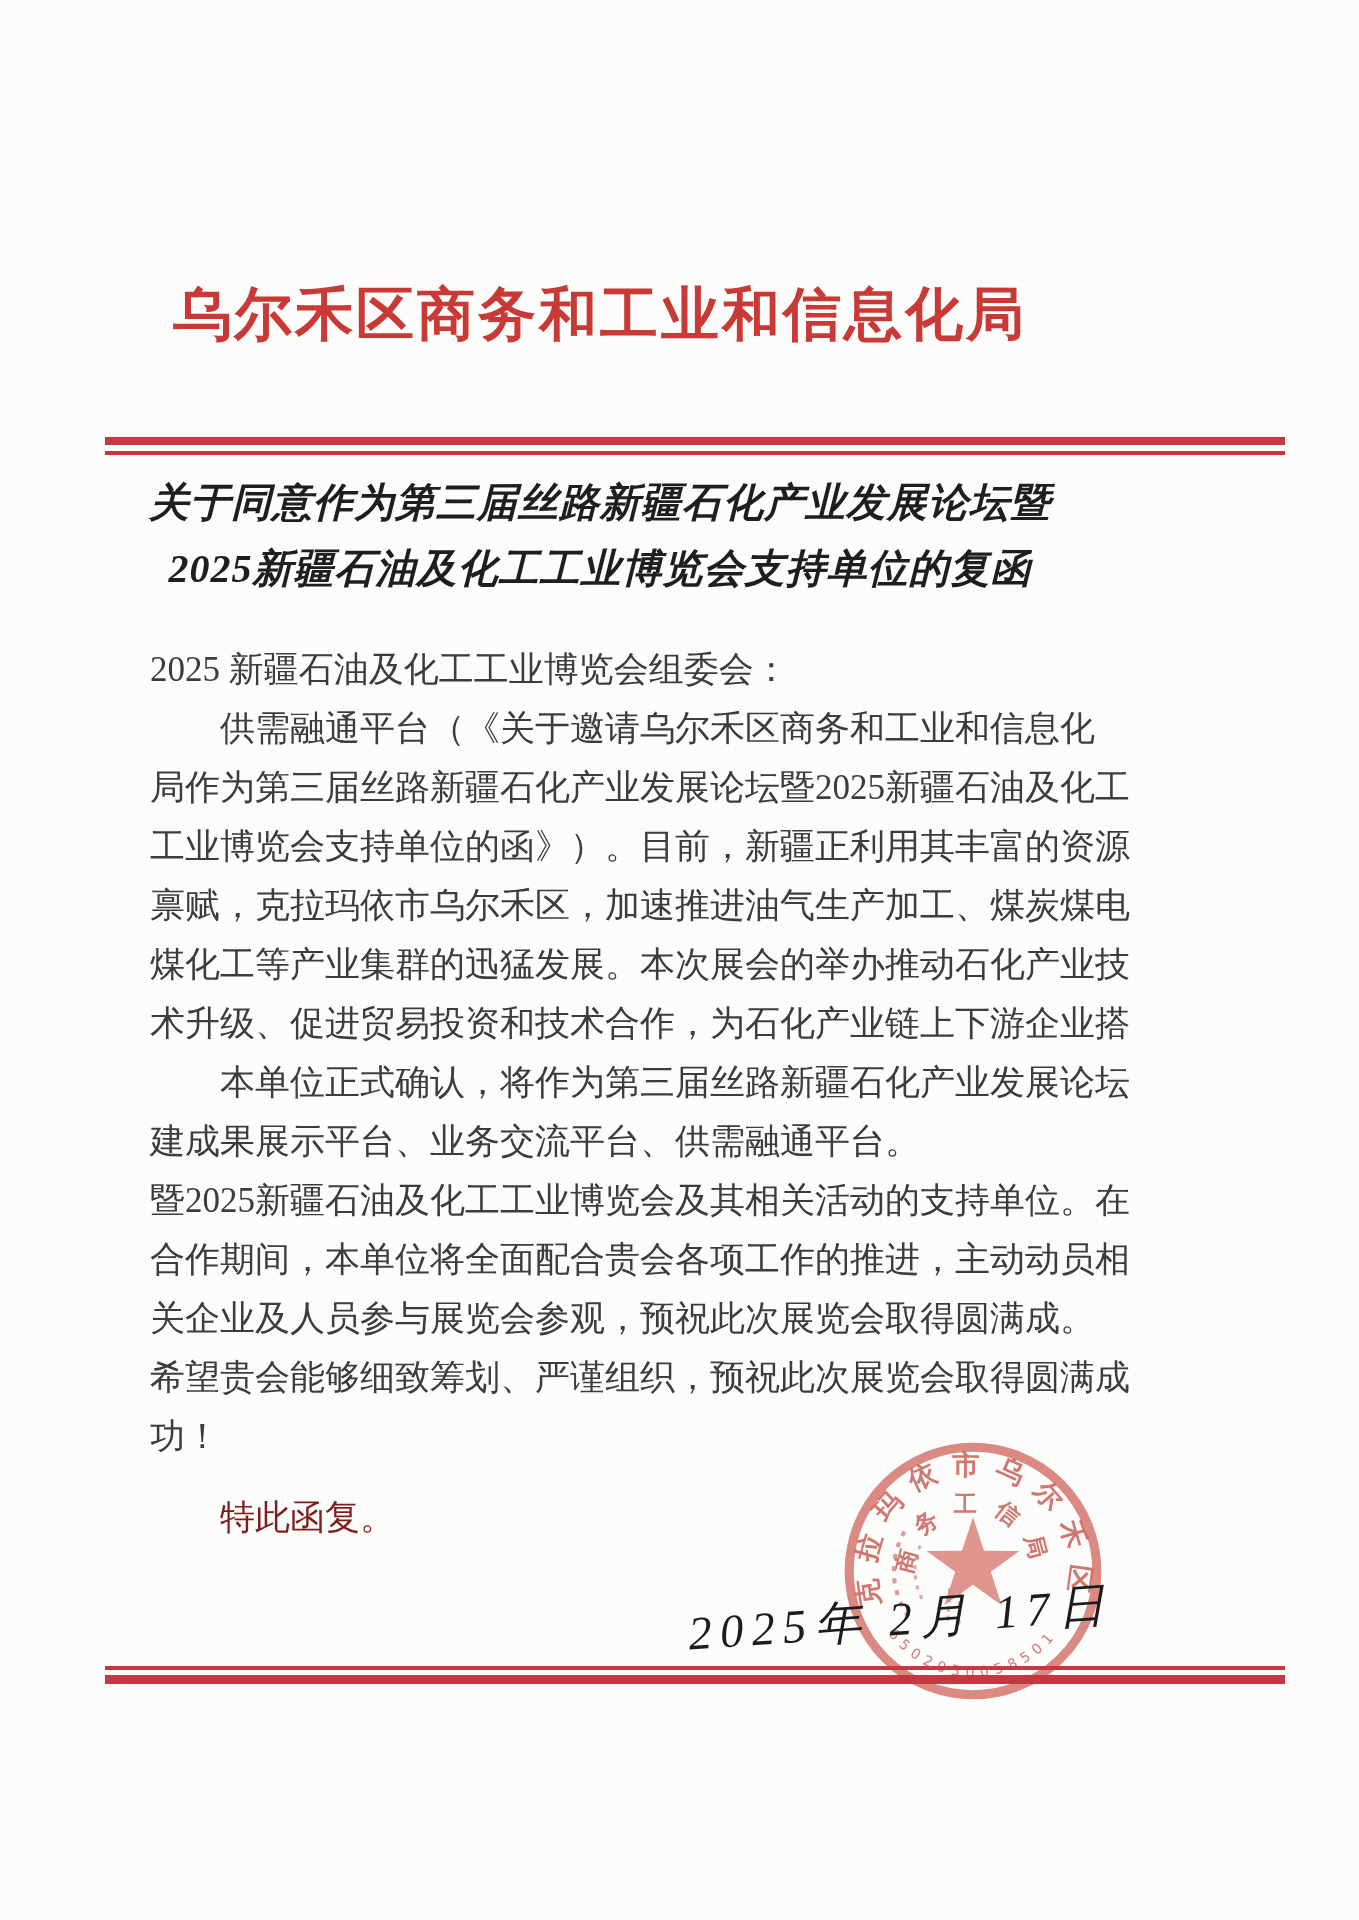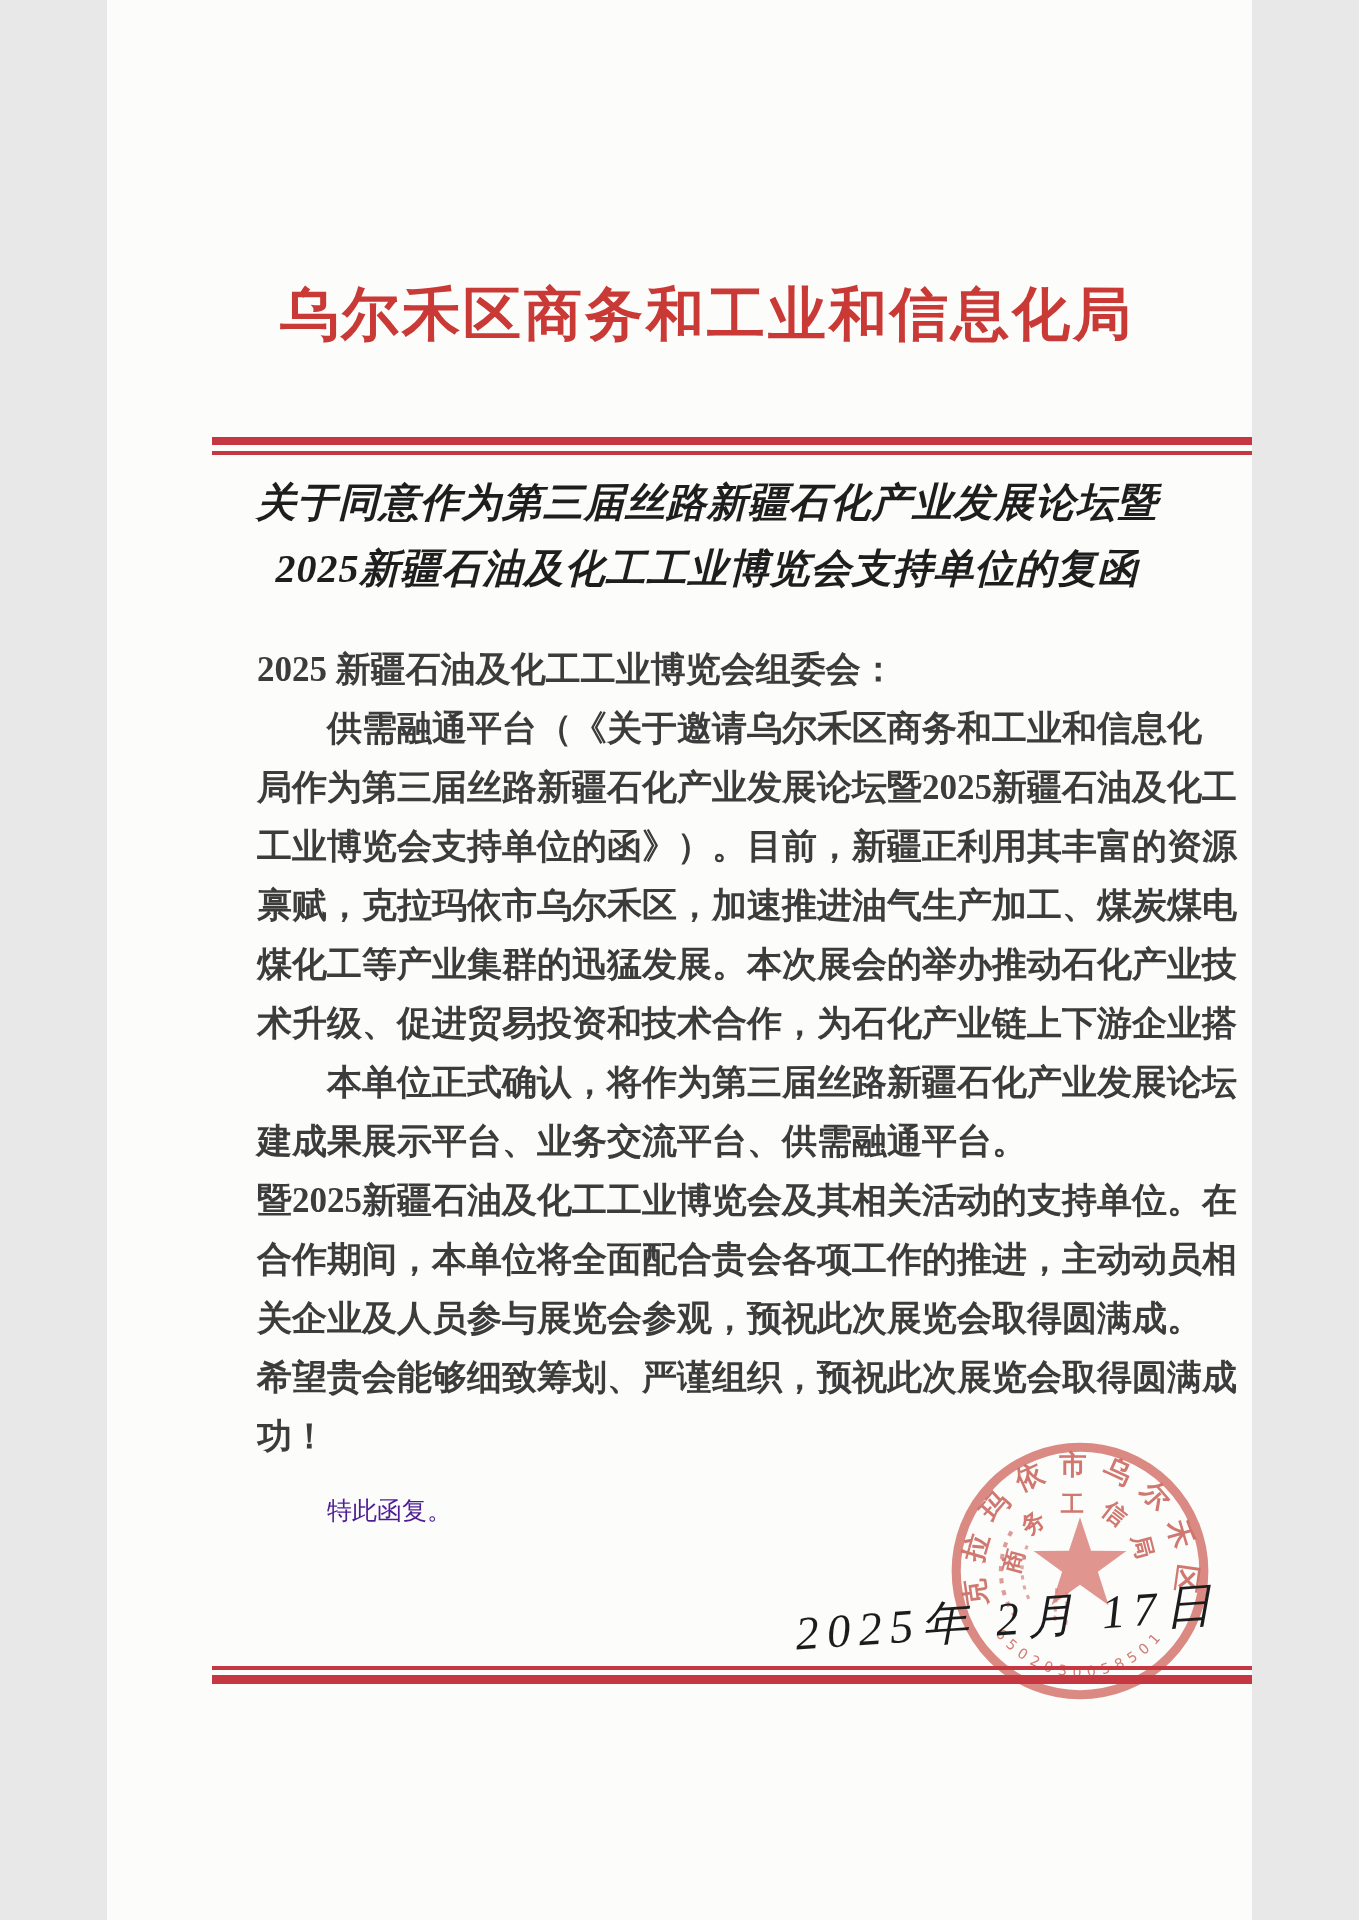--- a/index.html
+++ b/index.html
@@ -1,17 +1,17 @@
 <!DOCTYPE html>
 <html><head>
 <meta charset="utf-8">
 <style>
   html,body{margin:0;padding:0;background:#e8e8e8;}
   .page{
-    position:relative;width:1145px;height:1920px;margin:0 auto;
+    position:relative;width:1359px;height:1920px;margin:0 auto;
     background:#fcfcfb;overflow:hidden;
     font-family:"Liberation Serif","DejaVu Serif",serif;
   }
   
   .agency{
     position:absolute;top:276px;left:80px;width:1040px;
     text-align:center;font-size:58px;font-weight:bold;
     color:#c93a36;letter-spacing:3px;white-space:nowrap;
   }
   .rule-top-thick{position:absolute;top:437px;left:105px;width:1180px;height:8px;background:#c53842;}
@@ -20,27 +20,27 @@
   .rule-bot-thick{position:absolute;top:1675px;left:105px;width:1180px;height:9px;background:#c53842;}
   
   .doc-title{
     position:absolute;top:470px;left:120px;width:960px;
     text-align:center;font-size:40px;font-weight:bold;color:#1e1e1e;
     line-height:66px;letter-spacing:1px;font-style:italic;
   }
   
   .body-block{
     position:absolute;top:640px;left:150px;width:915px;
-    font-size:35px;color:#3c3c3c;line-height:59px;font-weight:bold;
+    font-size:35px;color:#3c3c3c;line-height:59px;
   }
   .line{height:59px;white-space:nowrap;}
   .indent{text-indent:70px;}
   .closing{
     position:absolute;top:1494px;left:220px;
-    font-size:25px;color:#4c1d95;white-space:nowrap;
+    font-size:35px;color:#7f1d1d;white-space:nowrap;
   }
   
   .seal{position:absolute;left:836px;top:1434px;width:274px;height:274px;opacity:.86;mix-blend-mode:multiply;}
   
   .hand-date{
     position:absolute;left:688px;top:1588px;width:420px;
     font-size:47px;color:#1c1c1c;letter-spacing:8px;white-space:nowrap;
     transform:rotate(-4deg);font-style:italic;
   }
 </style>

